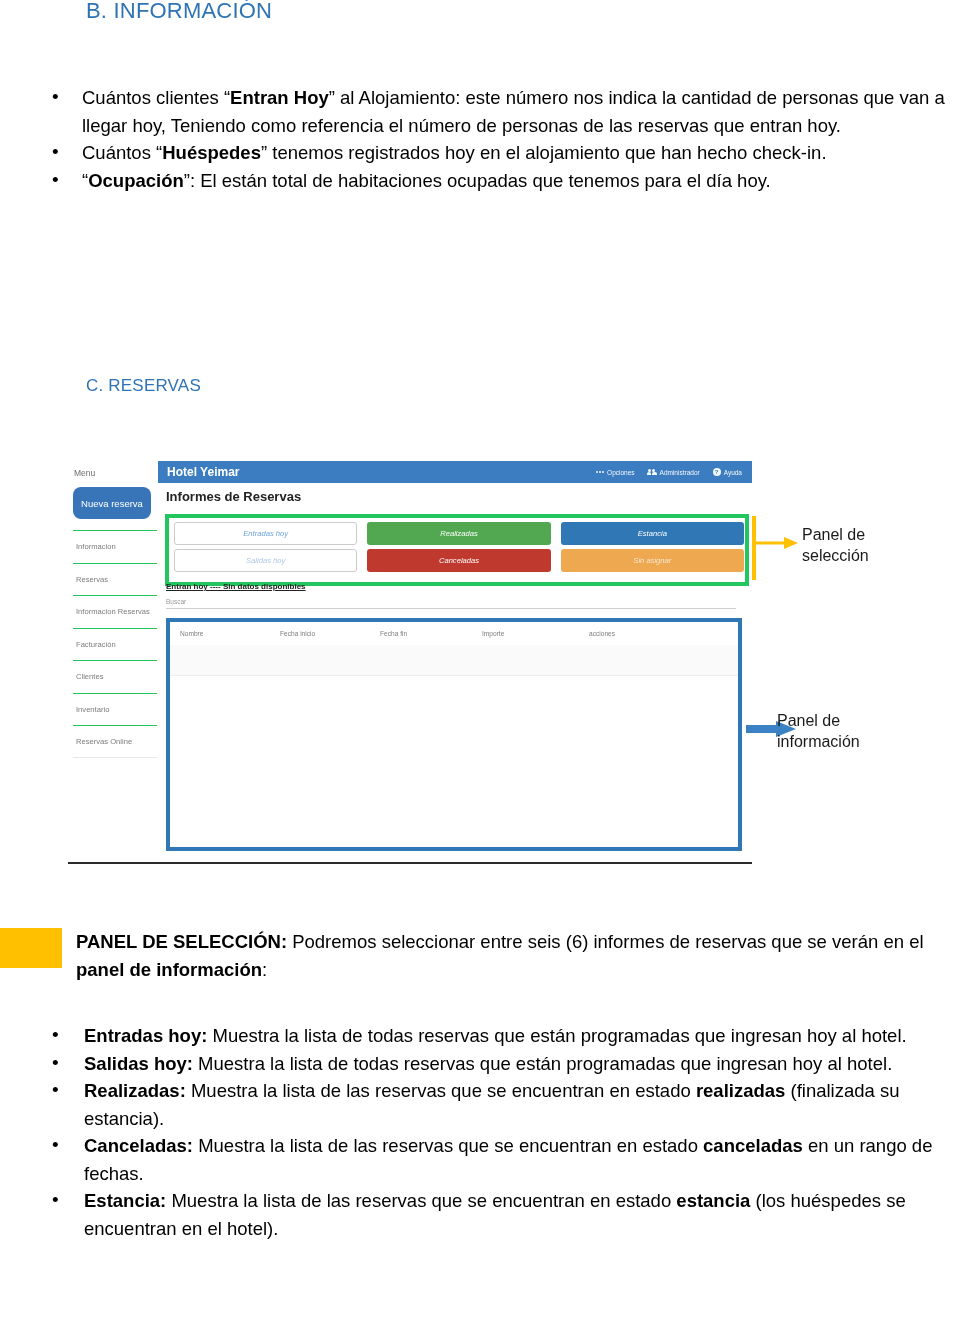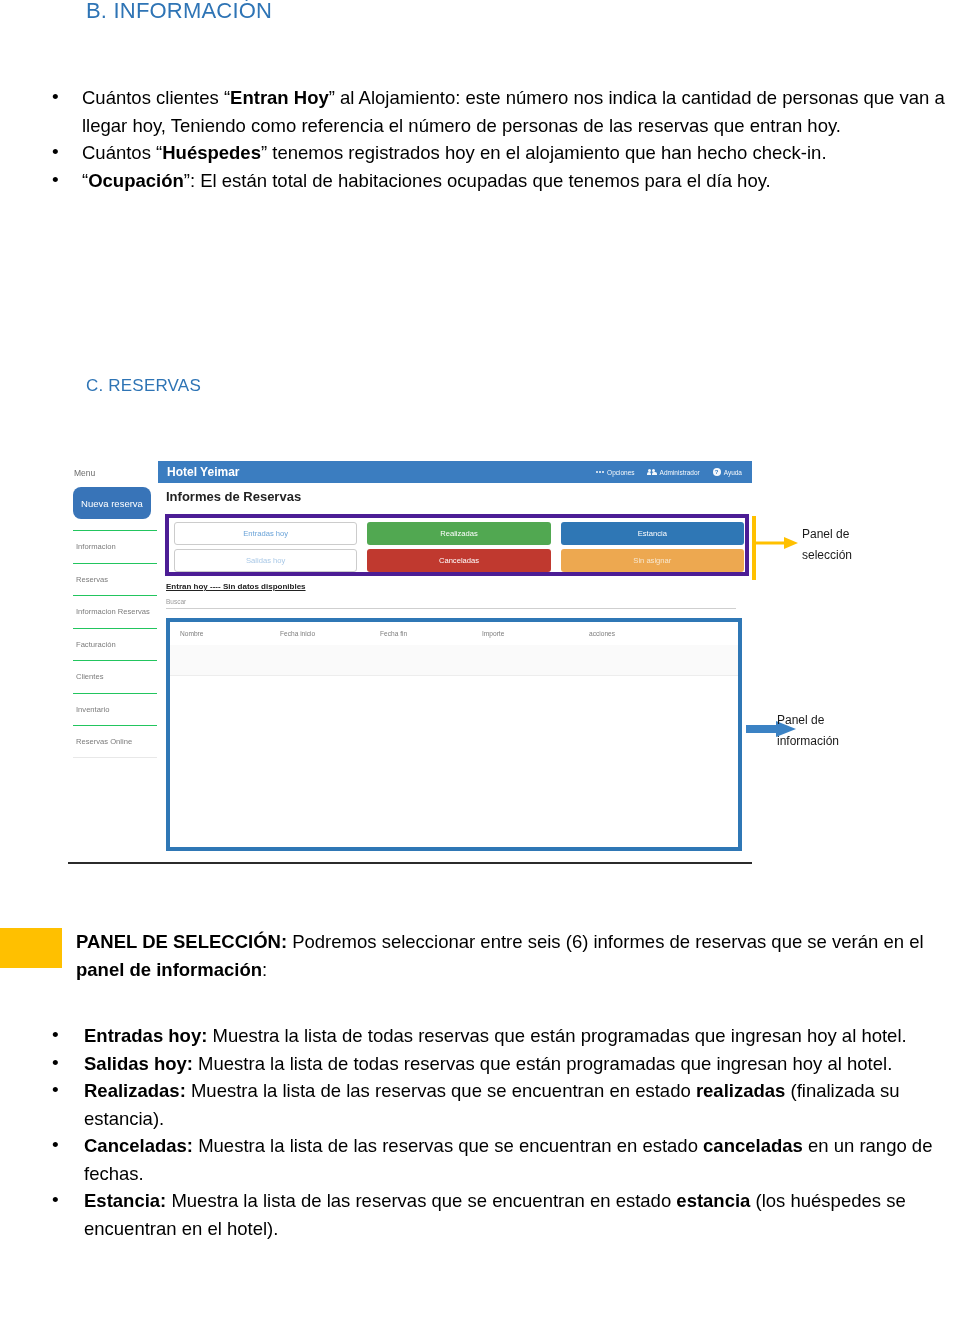--- a/index.html
+++ b/index.html
@@ -99,22 +99,22 @@
   .ico-people i:nth-child(2){left:4px;top:0;width:3.5px;height:3.5px;}
   .ico-people i:nth-child(3){left:-.5px;top:3.6px;width:4px;height:3px;border-radius:2px 2px 0 0;}
   .ico-people i:nth-child(4){left:4px;top:3.8px;width:5px;height:3.2px;border-radius:2px 2px 0 0;}
   .ico-help{width:8px;height:8px;border-radius:50%;background:#fff;color:#3b7dc0;
     font-size:6px;line-height:8px;text-align:center;font-weight:bold;}
 
   .app-title{position:absolute;left:8px;top:31px;font-size:13px;font-weight:600;color:#222;}
 
   
   .sel-wrap{
-    position:absolute;left:7px;top:56px;width:584px;height:62px;
-    border:4px solid #4c1d95;box-sizing:border-box;background:#fff;
+    position:absolute;left:7px;top:56px;width:584px;height:72px;
+    border:4px solid #22c55e;box-sizing:border-box;background:#fff;font-style:italic;
   }
   .sel-grid{
     position:absolute;left:5px;top:4px;width:570px;height:50px;
     display:grid;grid-template-columns:1fr 1fr 1fr;grid-template-rows:1fr 1fr;
     gap:4px 10px;
   }
   .btn{
     display:flex;align-items:center;justify-content:center;
     font-size:7.6px;border-radius:3px;box-sizing:border-box;
   }
@@ -142,21 +142,21 @@
   }
   .th{font-size:6.6px;color:#7d7d7d;}
   .th-1{margin-left:10px;width:100px;}
   .th-2{width:100px;}
   .th-3{width:102px;}
   .th-4{width:107px;}
   .th-5{width:100px;}
   .tbl-blank{position:absolute;left:0;top:23px;right:0;height:30px;background:#fafafa;border-bottom:1px solid #ededed;}
 
   
-  .ann{position:absolute;font-size:12px;line-height:21px;color:#1a1a1a;}
+  .ann{position:absolute;font-size:16px;line-height:21px;color:#1a1a1a;}
   #ann-seleccion{left:802px;top:524px;}
   #ann-informacion{left:777px;top:710px;}
 
   .arrow{position:absolute;}
   #arrow-yellow{left:754px;top:536px;width:46px;height:14px;}
   #arrow-blue{left:746px;top:720px;width:52px;height:18px;}
 
   #bracket-yellow{
     position:absolute;left:752px;top:516px;width:4px;height:64px;background:#ffc000;
   }

